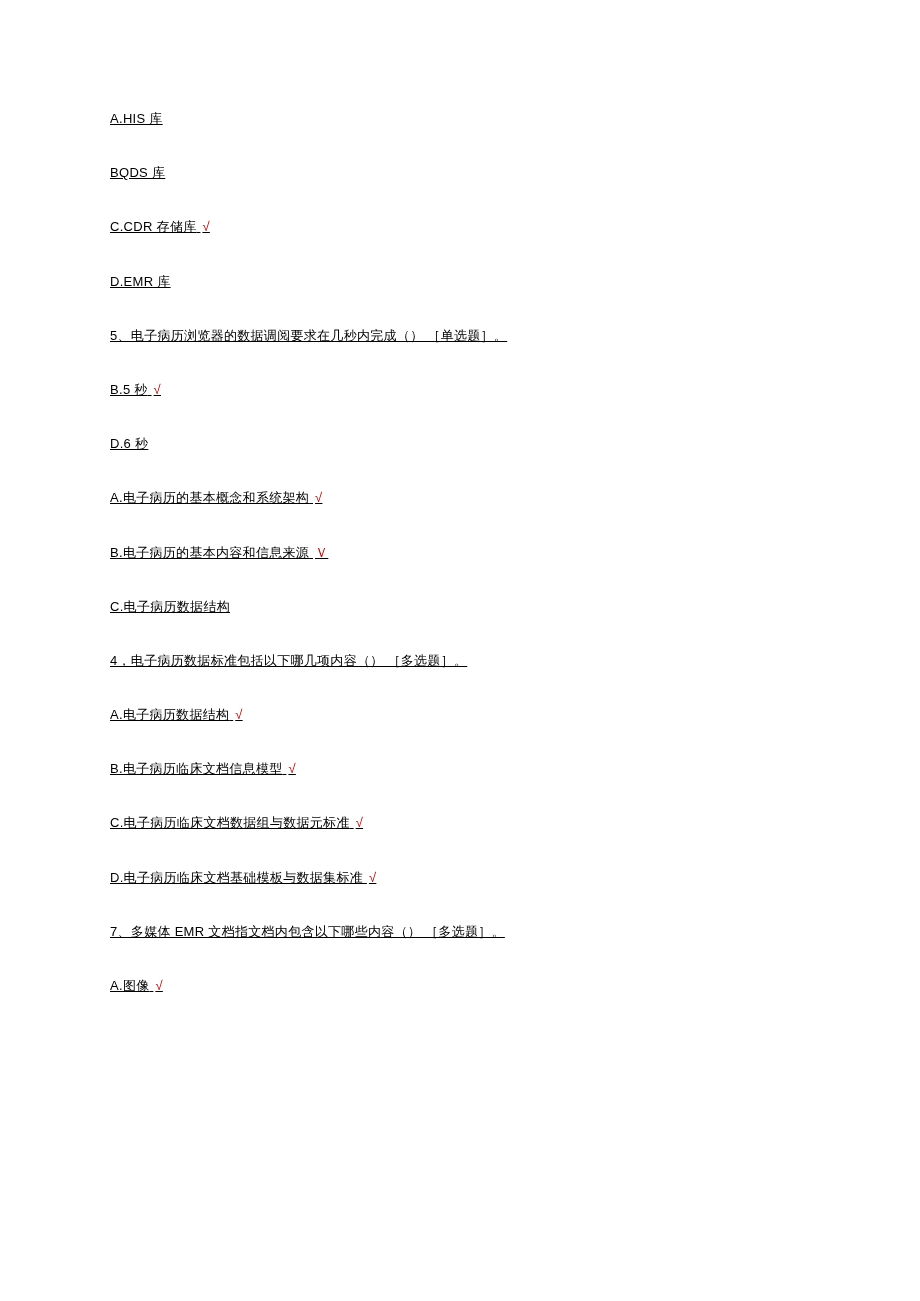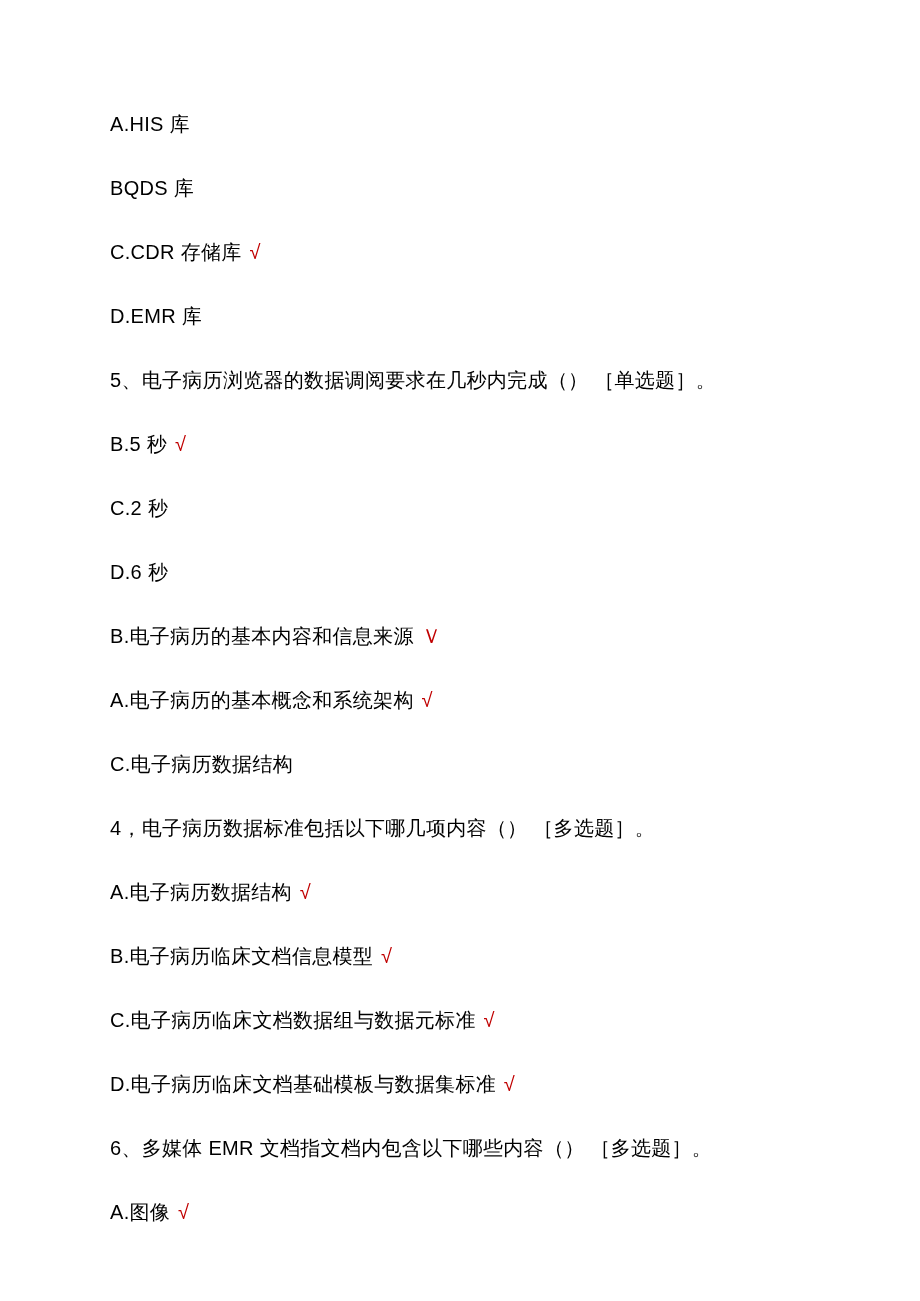--- a/index.html
+++ b/index.html
@@ -7,47 +7,47 @@
     padding: 0;
     background: #ffffff;
     font-family: Arial, "Microsoft YaHei", "SimSun", sans-serif;
     width: 920px;
   }
   .page {
     padding: 110px 110px 60px 110px;
     box-sizing: border-box;
   }
   .line {
-    font-size: 20px;
+    font-size: 13px;
     color: #000000;
     line-height: 1.4;
     margin-bottom: 36px;
     letter-spacing: 0.3px;
+    text-decoration: underline;
   }
   .check {
     color: #c00000;
     font-weight: normal;
     margin-left: 2px;
   }
 </style>
 </head>
 <body>
 
 <div class="page" id="page-container">
     <div class="line"><span>A.HIS 库</span></div>
     <div class="line"><span>BQDS 库</span></div>
     <div class="line"><span>C.CDR 存储库</span> <span class="check">√</span></div>
     <div class="line"><span>D.EMR 库</span></div>
     <div class="line"><span>5、电子病历浏览器的数据调阅要求在几秒内完成（） ［单选题］。</span></div>
     <div class="line"><span>B.5 秒</span> <span class="check">√</span></div>
-    <div class="line"><span>C.2 秒</span></div>
     <div class="line"><span>D.6 秒</span></div>
+    <div class="line"><span>A.电子病历的基本概念和系统架构</span> <span class="check">√</span></div>
     <div class="line"><span>B.电子病历的基本内容和信息来源</span> <span class="check">Ｖ</span></div>
-    <div class="line"><span>A.电子病历的基本概念和系统架构</span> <span class="check">√</span></div>
     <div class="line"><span>C.电子病历数据结构</span></div>
     <div class="line"><span>4，电子病历数据标准包括以下哪几项内容（） ［多选题］。</span></div>
     <div class="line"><span>A.电子病历数据结构</span> <span class="check">√</span></div>
     <div class="line"><span>B.电子病历临床文档信息模型</span> <span class="check">√</span></div>
     <div class="line"><span>C.电子病历临床文档数据组与数据元标准</span> <span class="check">√</span></div>
     <div class="line"><span>D.电子病历临床文档基础模板与数据集标准</span> <span class="check">√</span></div>
-    <div class="line"><span>6、多媒体 EMR 文档指文档内包含以下哪些内容（） ［多选题］。</span></div>
+    <div class="line"><span>7、多媒体 EMR 文档指文档内包含以下哪些内容（） ［多选题］。</span></div>
     <div class="line"><span>A.图像</span> <span class="check">√</span></div>
   </div>
 
 </body></html>

